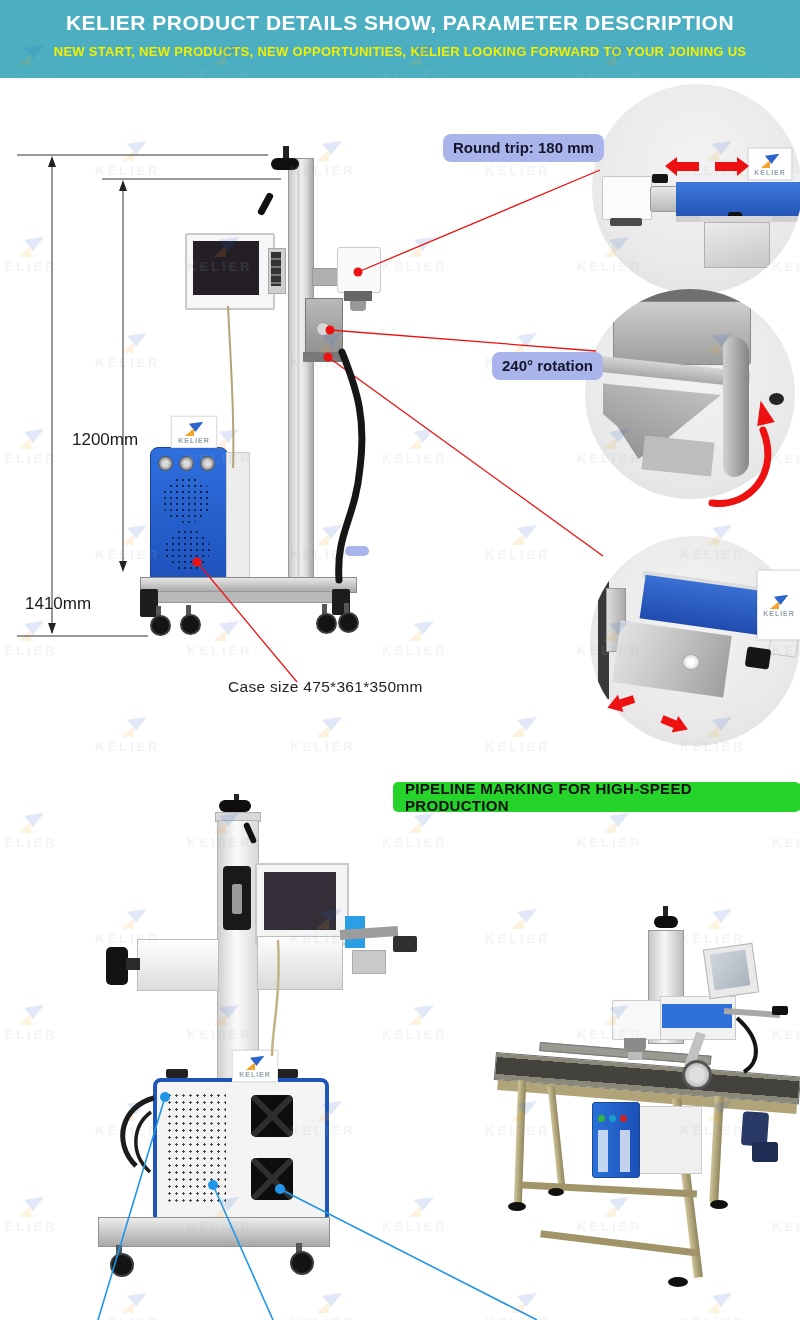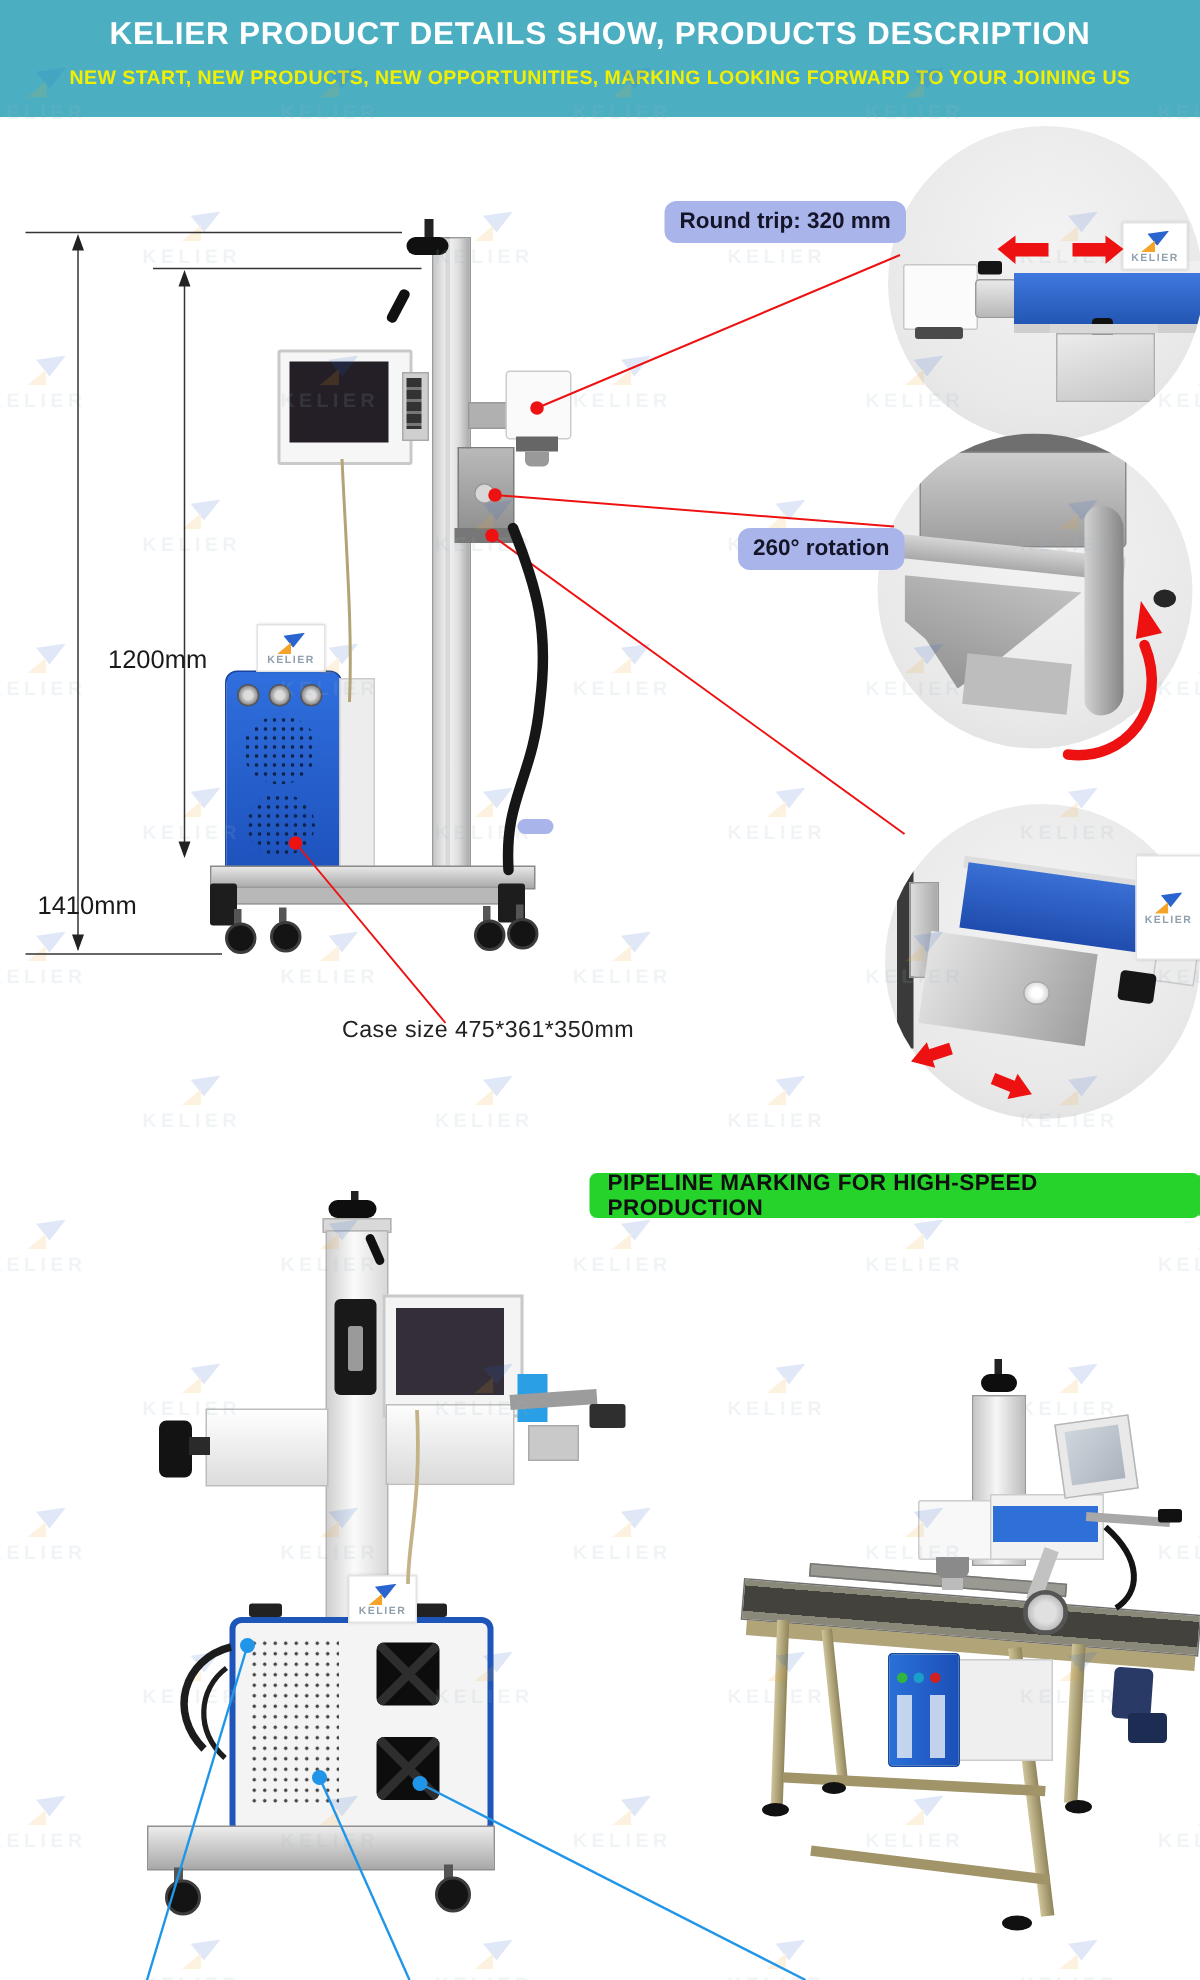--- a/index.html
+++ b/index.html
@@ -48,22 +48,22 @@
           letter-spacing:.3px;color:var(--banner_text);z-index:7}
   .banner .tip{position:absolute;right:-15px;top:50%;transform:translateY(-50%);width:0;height:0;
           border-top:14px solid transparent;border-bottom:14px solid transparent;border-left:16px solid var(--banner_bg)}
 </style>
 </head>
 <body>
 
 <div class="page">
 
   <div class="hdr">
-    <div class="hdr-title">KELIER PRODUCT DETAILS SHOW, PRODUCTS DESCRIPTION</div>
-    <div class="hdr-sub">NEW START, NEW PRODUCTS, NEW OPPORTUNITIES, MARKING LOOKING FORWARD TO YOUR JOINING US</div>
+    <div class="hdr-title">KELIER PRODUCT DETAILS SHOW, PARAMETER DESCRIPTION</div>
+    <div class="hdr-sub">NEW START, NEW PRODUCTS, NEW OPPORTUNITIES, KELIER LOOKING FORWARD TO YOUR JOINING US</div>
   </div>
 
   <div class="wm-layer" id="wm">
       <div class="wm-tile" style="left: -8px; top: 45px;">
         <i class="kg">
           <i class="kb"></i>
           <i class="ko"></i>
         </i>
         <span class="wt">KELIER</span>
       </div>
@@ -720,22 +720,22 @@
       <line x1="213" y1="1185" x2="273" y2="1320"></line>
       <line x1="280" y1="1189" x2="537" y2="1320"></line>
     </g>
     <g fill="var(--callout_blue)">
       <circle cx="165" cy="1097" r="5"></circle>
         <circle cx="213" cy="1185" r="5"></circle>
         <circle cx="280" cy="1189" r="5"></circle>
     </g>
   </svg>
 
-  <div class="note" style="left:443px;top:134px">Round trip: 320 mm</div>
-  <div class="note" style="left:492px;top:352px">260° rotation</div>
+  <div class="note" style="left:443px;top:134px">Round trip: 180 mm</div>
+  <div class="note" style="left:492px;top:352px">240° rotation</div>
   <div class="note" style="left:345px;top:546px;border-radius:10px;padding:5px 12px">
   </div>
   <div class="dim" style="left:72px;top:430px">1200mm</div>
   <div class="dim" style="left:25px;top:594px">1410mm</div>
   <div class="case-note" style="left:228px;top:678px">Case size 475*361*350mm</div>
 
   <div class="banner">
     <span>PIPELINE MARKING FOR HIGH-SPEED PRODUCTION</span>
     <i class="tip"></i>
   </div>

